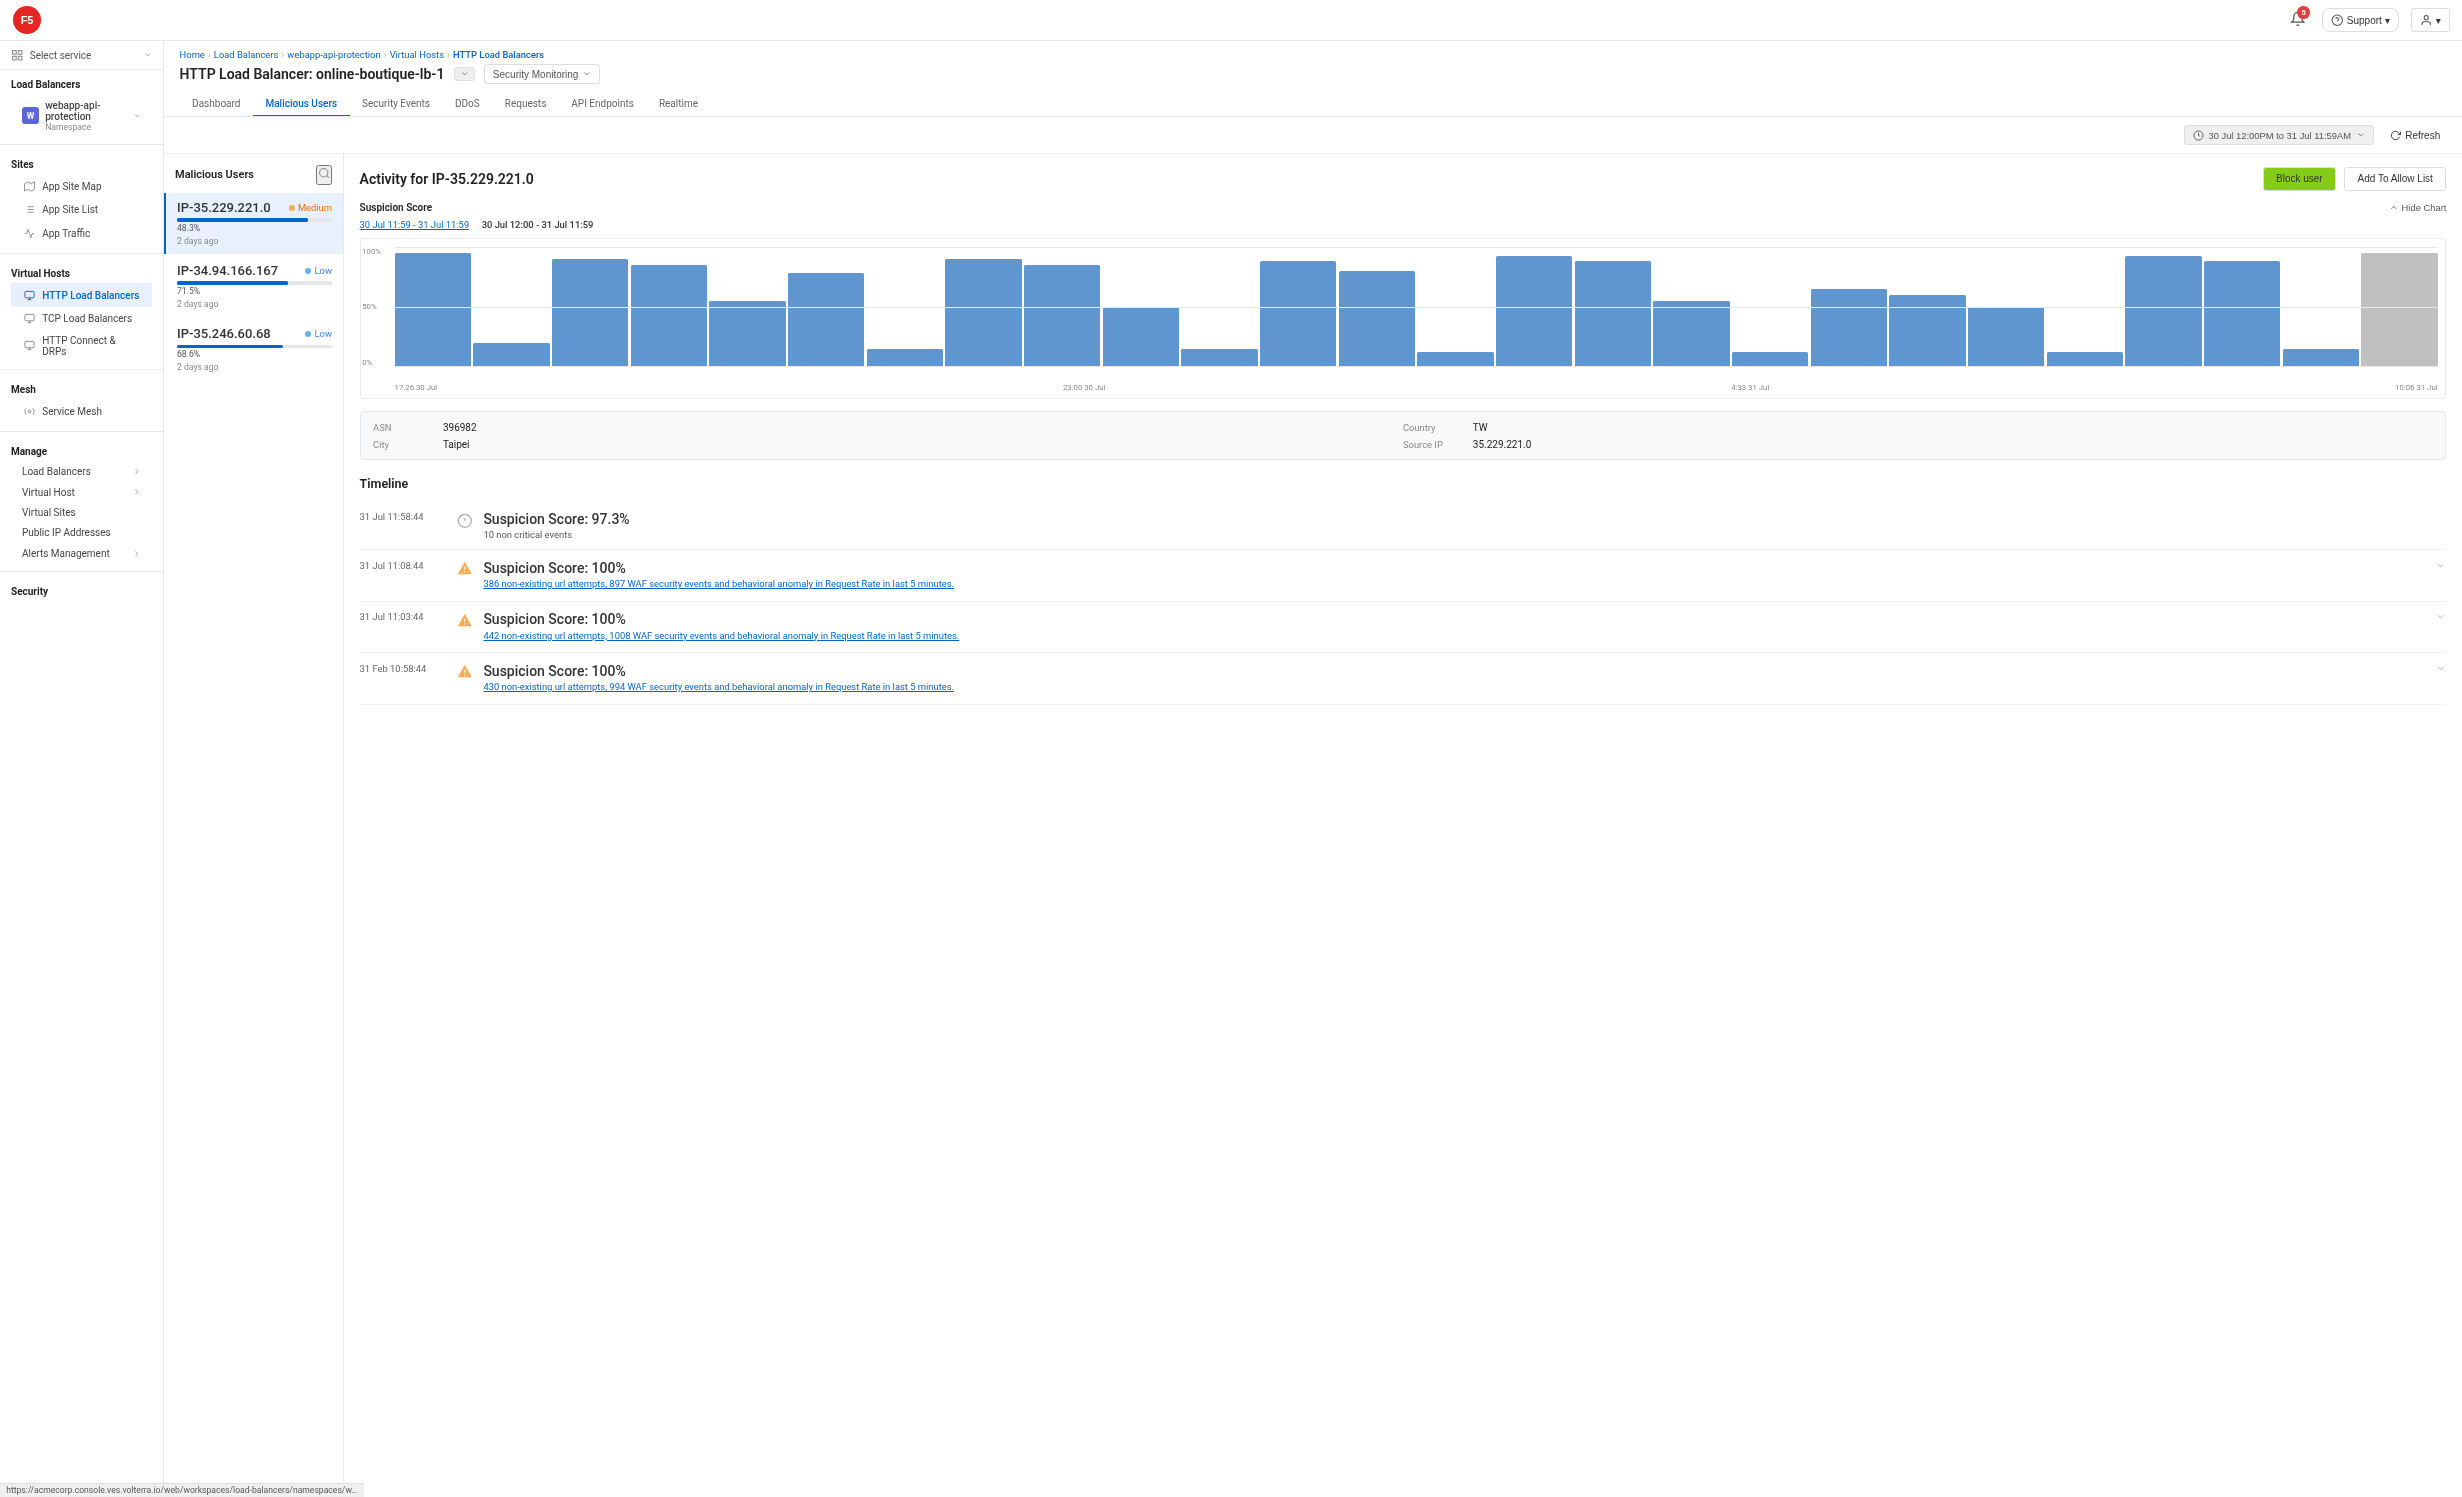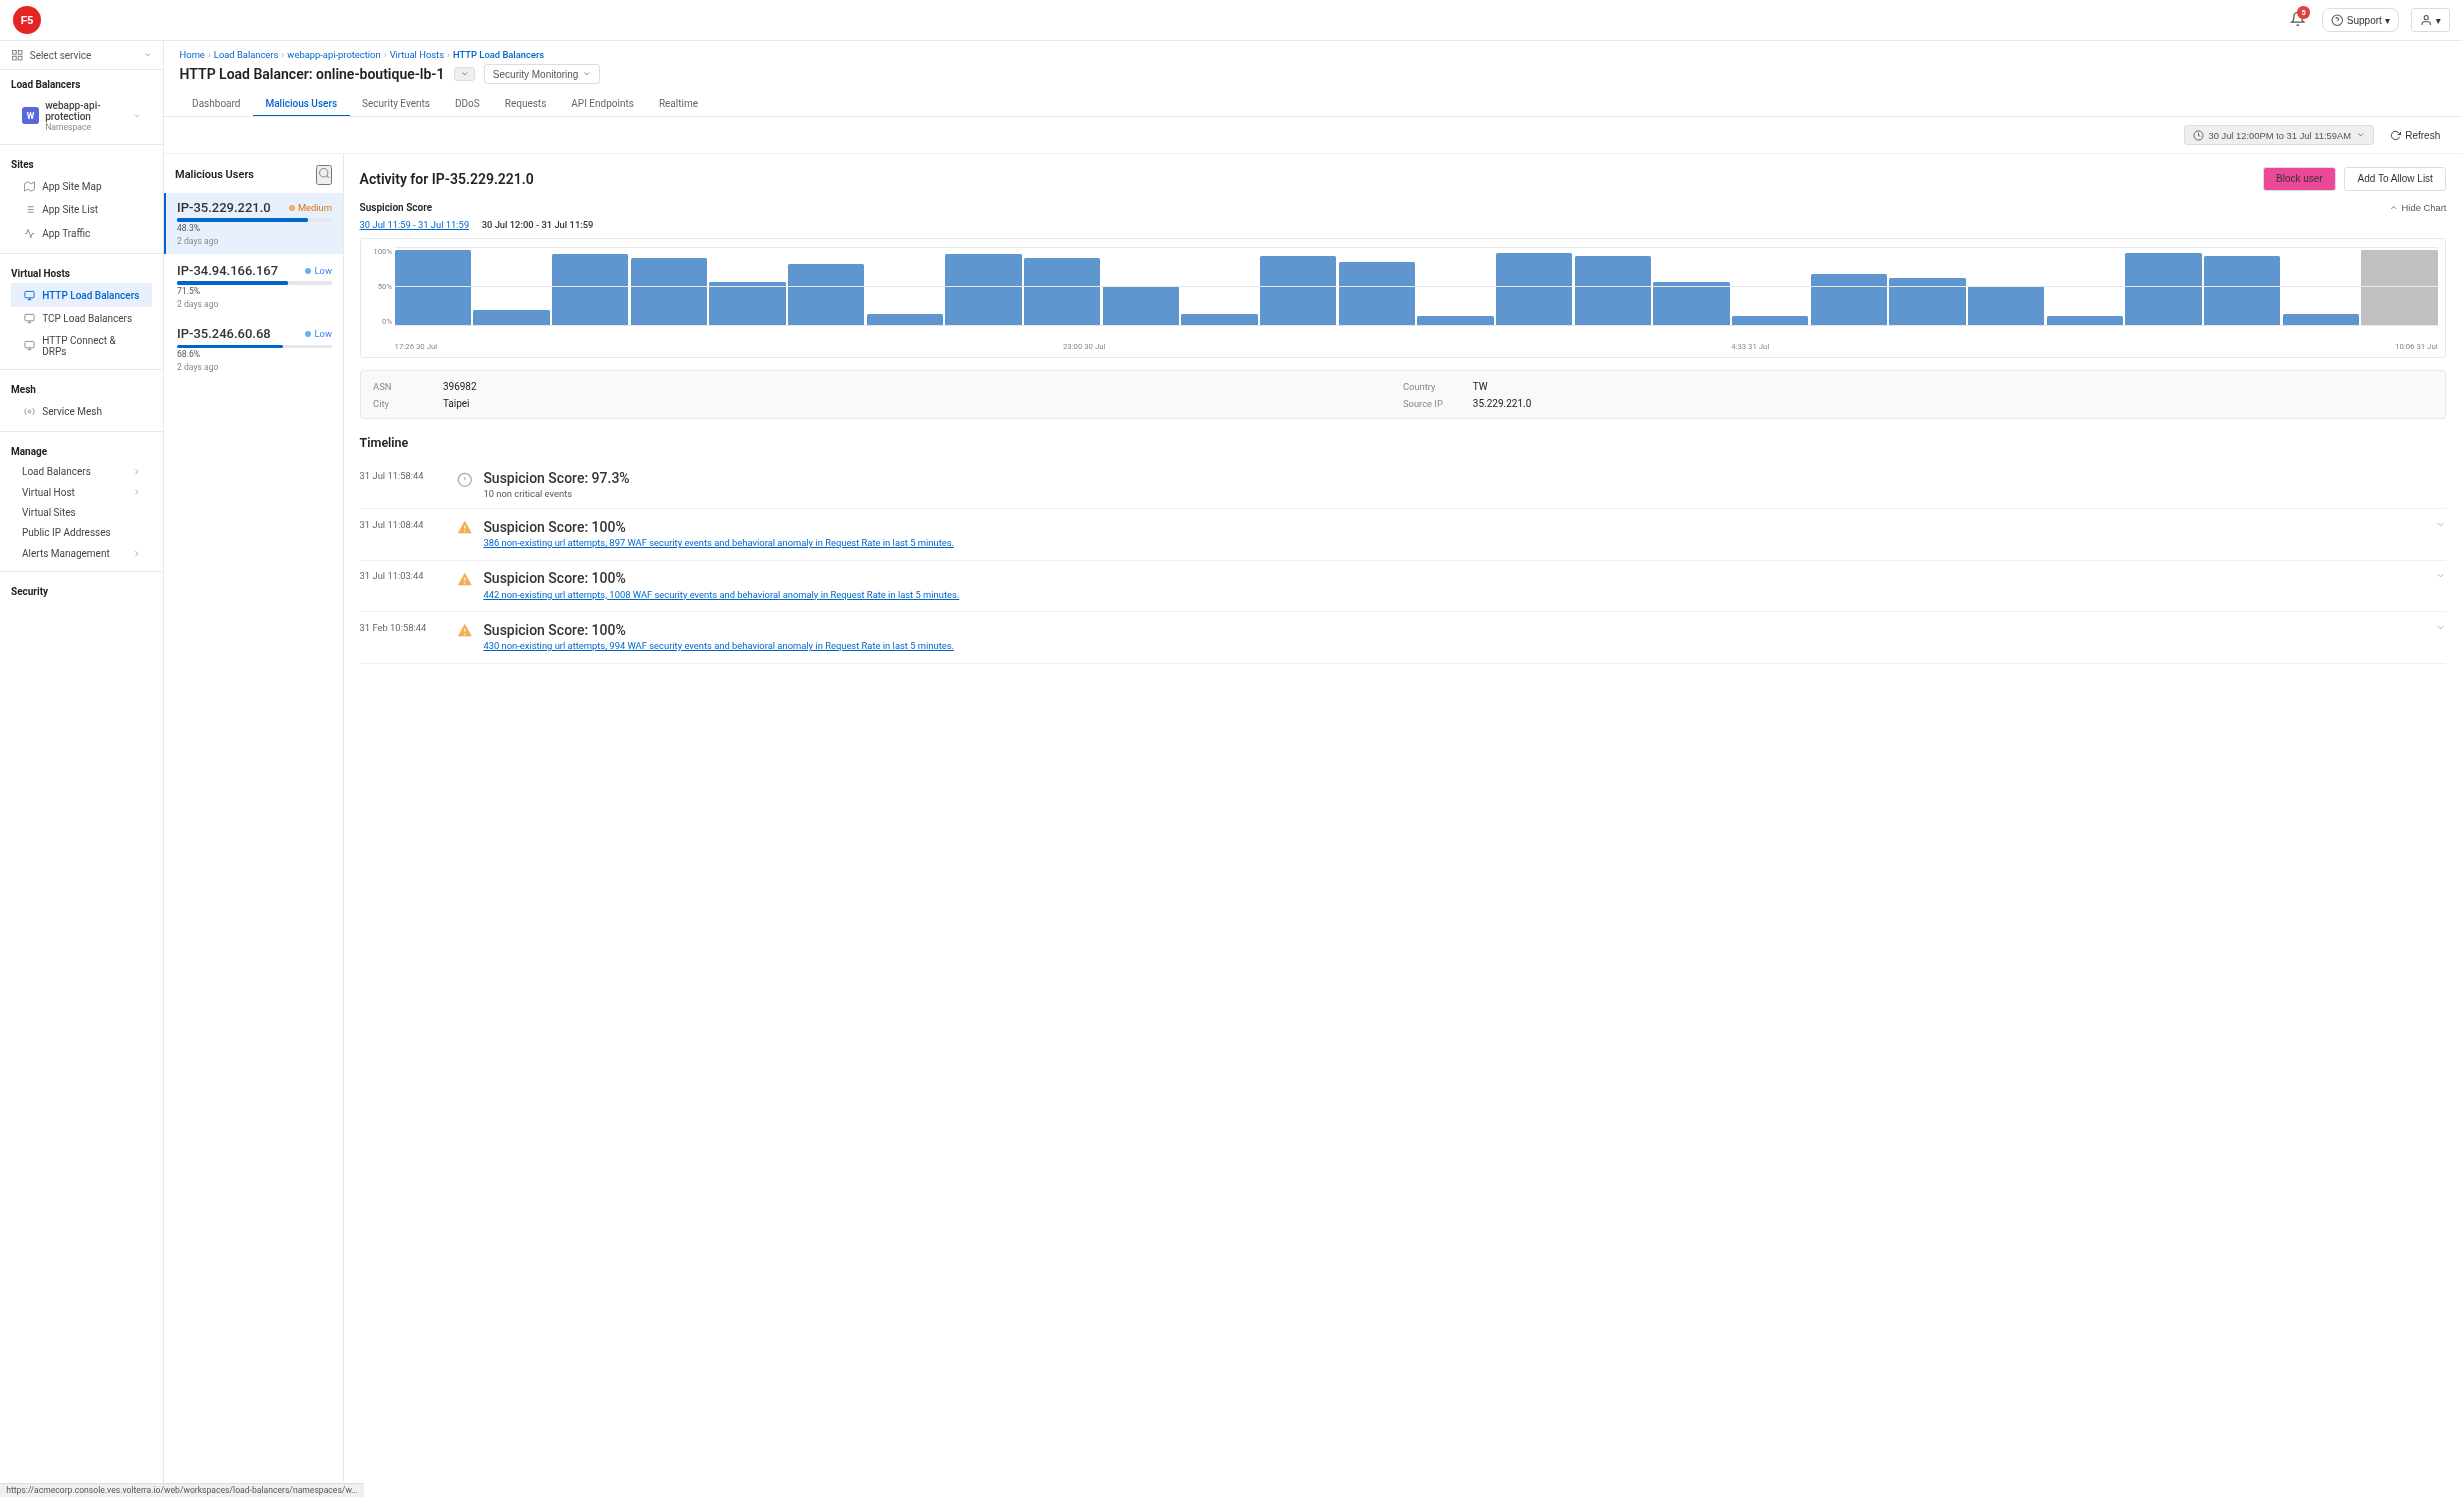--- a/index.html
+++ b/index.html
@@ -75,21 +75,21 @@
     .progress-bar-bg { height: 3.1px; background: #e5e7eb; border-radius: 1.6px; width: 100%; }
     .progress-bar-fill { height: 3.1px; border-radius: 1.6px; background: #0066cc; }
     .progress-pct { font-size: 8.6px; color: #555; margin-left: 0; display: inline-block; margin-top: 1.6px; }
     .user-time { font-size: 8.6px; color: #888; margin-top: 3.1px; }
 
     
     .detail-panel { flex: 1; overflow-y: auto; padding: 12.5px 15.6px; }
     .detail-header { display: flex; align-items: center; justify-content: space-between; margin-bottom: 11px; }
     .detail-title { font-size: 14px; font-weight: 600; color: #222; }
     .action-buttons { display: flex; gap: 7.8px; }
-    .block-btn { padding: 5.5px 12.5px; border: 0.8px solid #ddd; border-radius: 3.1px; background: #ec4899; cursor: pointer; font-size: 10px; color: #333; }
+    .block-btn { padding: 5.5px 12.5px; border: 0.8px solid #ddd; border-radius: 3.1px; background: #84cc16; cursor: pointer; font-size: 10px; color: #333; }
     .allow-btn { padding: 5.5px 12.5px; border: 0.8px solid #ddd; border-radius: 3.1px; background: #fff; cursor: pointer; font-size: 10px; color: #333; text-align: center; }
 
     
     .chart-section { margin-bottom: 12.5px; }
     .chart-section-header { display: flex; align-items: center; justify-content: space-between; margin-bottom: 6.2px; }
     .chart-title { font-size: 10px; font-weight: 600; color: #222; }
     .date-tabs { display: flex; gap: 12.5px; align-items: center; margin-bottom: 7.8px; }
     .date-tab { font-size: 9.4px; color: #0066cc; cursor: pointer; text-decoration: underline; }
     .date-tab.active-date { color: #333; text-decoration: none; font-weight: 500; }
     .hide-chart-btn { display: flex; align-items: center; gap: 3.1px; font-size: 9.4px; color: #555; cursor: pointer; border: none; background: none; }
@@ -457,21 +457,21 @@
                   <polyline points="18 15 12 9 6 15"></polyline>
                 </svg>
               <span>Hide Chart</span>
             </button>
           </div>
           <div class="date-tabs">
             <span class="date-tab">30 Jul 11:59 - 31 Jul 11:59</span>
             <span class="date-tab active-date">30 Jul 12:00 - 31 Jul 11:59</span>
           </div>
 
-          <div class="bar-chart-container" style="position:relative; height:120px; padding: 7.8px 7.8px 31px 34px; text-align: right;">
+          <div class="bar-chart-container" style="position:relative; height:161px; padding: 7.8px 7.8px 31px 34px;">
 
             <div style="position:absolute;left:1.6px;top:7.8px;bottom:31px;display:flex;flex-direction:column;justify-content:space-between;width:30px;">
               <span style="font-size:7.8px;color:#888;">100%</span>
               <span style="font-size:7.8px;color:#888;">50%</span>
               <span style="font-size:7.8px;color:#888;">0%</span>
             </div>
 
             <div style="position:absolute;left:34px;right:7.8px;top:7.8px;bottom:31px;display:flex;align-items:flex-end;gap:2.3px;">
 
               <div style="position:absolute;left:0;right:0;top:0;height:0.8px;background:#e8e8e8;"></div>

